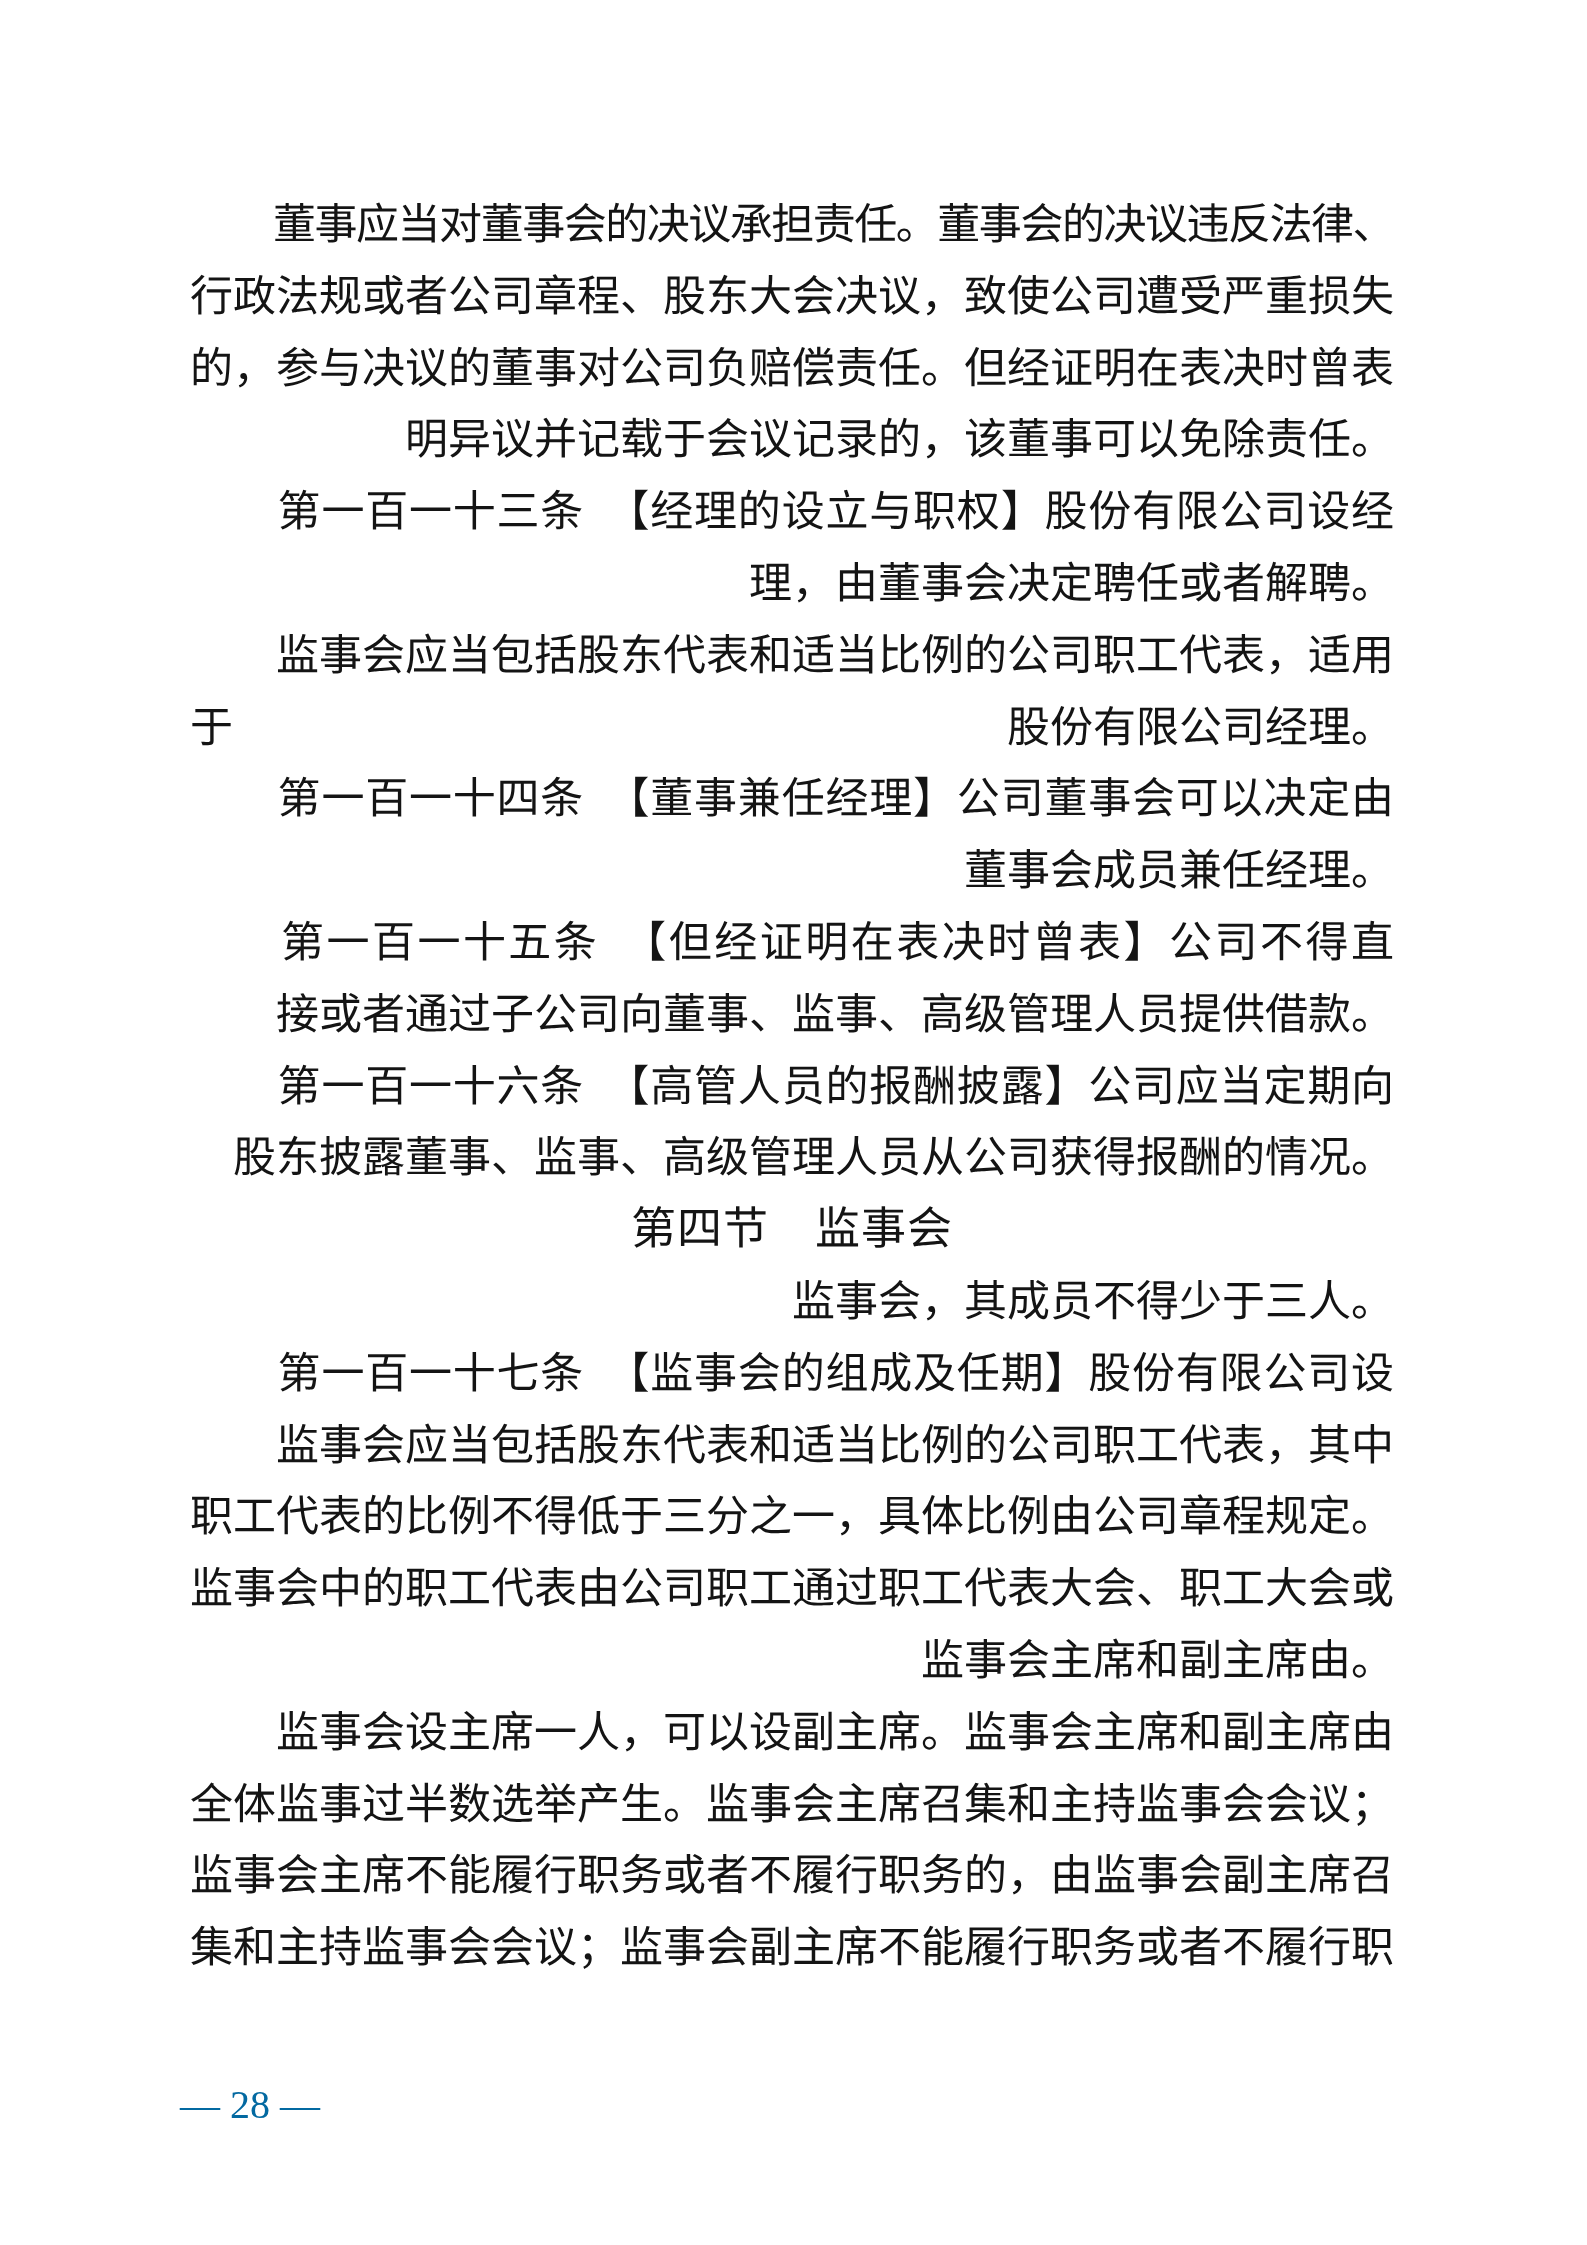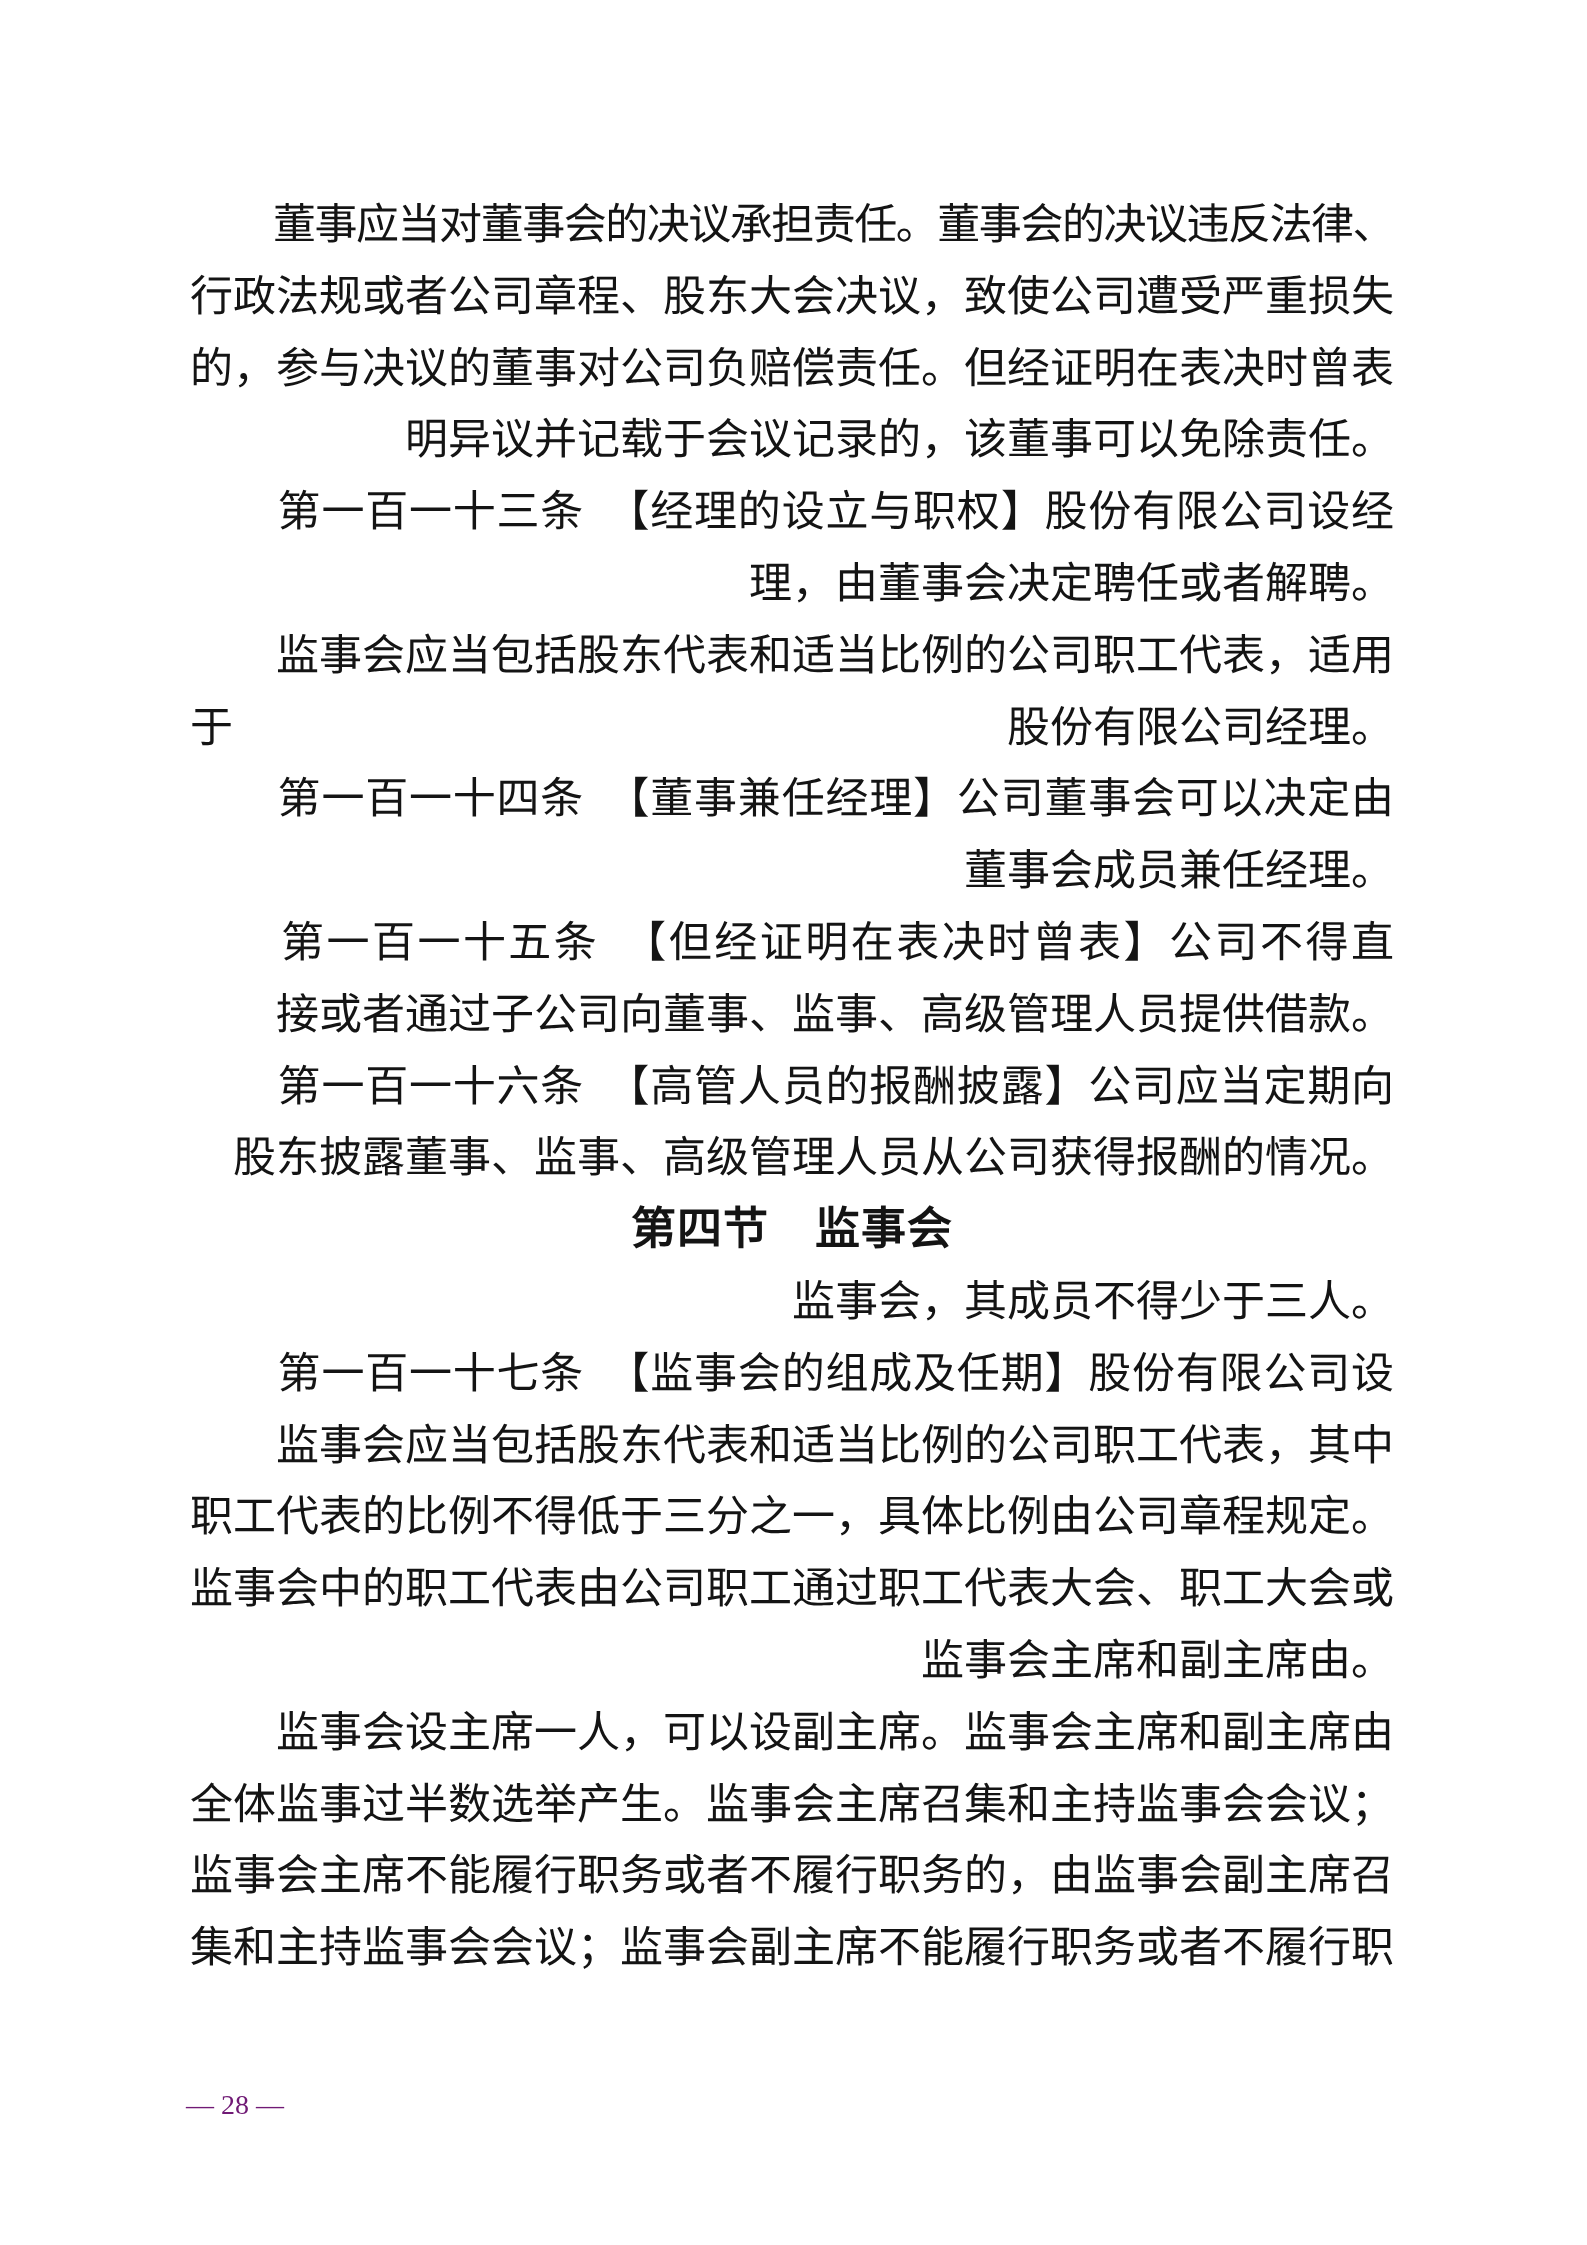--- a/index.html
+++ b/index.html
@@ -36,31 +36,31 @@
     text-align-last: justify;
     text-justify: inter-character;
   }
   
   .line.tight {
     letter-spacing: -1.55px;
   }
   .line.heading {
     text-align: center;
     text-align-last: center;
-    font-weight: bold;
+    font-weight: normal;
     font-size: 45px;
     letter-spacing: 1px;
   }
   .folio {
     position: absolute;
-    left: 186px;
+    left: 180px;
     top: 2081px;
-    font-size: 28px;
+    font-size: 40px;
     line-height: 48px;
-    color: #701a75;
+    color: #0369a1;
     white-space: pre;
   }
 </style>
 </head>
 <body>
 
 <div class="page">
   <div class="text-block">
       <div class="line full tight">　　董事应当对董事会的决议承担责任。董事会的决议违反法律、</div>
       <div class="line full">行政法规或者公司章程、股东大会决议，致使公司遭受严重损失</div>

